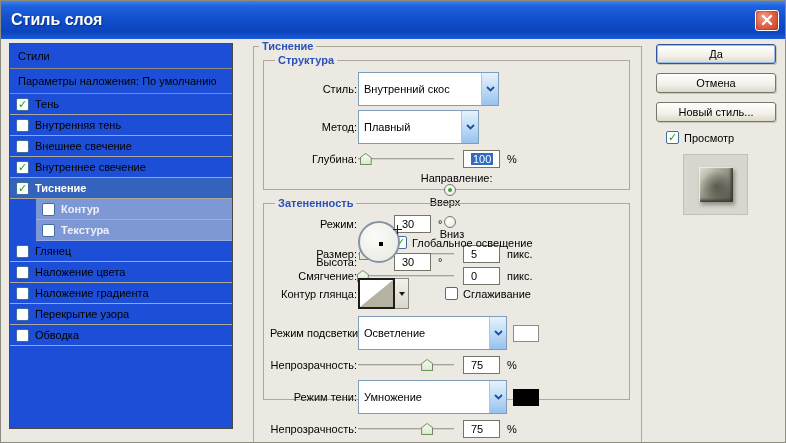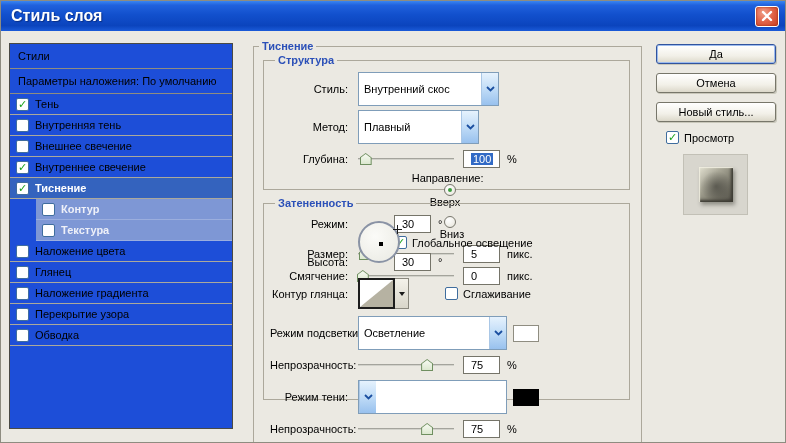--- a/index.html
+++ b/index.html
@@ -4,21 +4,21 @@
 <style>
   html,body{margin:0;padding:0;background:#cfcfcf;}
   *{box-sizing:border-box;}
   .dialog{
     position:relative;width:786px;height:443px;overflow:hidden;
     font-family:"Liberation Sans","DejaVu Sans",sans-serif;
     font-size:11px;color:#000;background:#ebe9e2;border:1px solid #8e8c80;
   }
   
   .titlebar{
-    position:absolute;top:0;left:0;right:0;height:30px;
+    position:absolute;top:0;left:0;right:0;height:38px;
     background:linear-gradient(180deg,#3a85f0 0%,#2061dd 14%,#1250cd 45%,#0b44bd 82%,#1a5ad8 100%);
     display:flex;align-items:center;padding:0 6px 0 10px;
   }
   .title-text{color:#fff;font-size:16px;font-weight:bold;text-shadow:1px 1px 1px #0a2f86;flex:1;}
   .close-btn{
     width:24px;height:21px;border:1px solid #fff;border-radius:3px;
     background:radial-gradient(circle at 35% 30%,#f0a088 0%,#e2654a 45%,#c83c1e 100%);
     display:flex;align-items:center;justify-content:center;cursor:pointer;
     box-shadow:inset 0 0 2px #8c2000;
   }
@@ -44,21 +44,21 @@
   
   .panel{position:absolute;left:252px;top:0;width:390px;height:413px;}
   fieldset{border:1px solid #aca89b;margin:0;padding:0;}
   legend{color:#2b50b8;font-weight:bold;padding:0 3px;margin-left:5px;font-size:11px;}
   .group{position:absolute;left:0;top:9px;width:389px;height:414px;padding:0 0 0 0;}
   .subgroup{margin:2px 11px 0 9px;padding:2px 0 4px 6px;}
   .subgroup.structure{height:136px;}
   .subgroup.shading{position:relative;margin-top:7px;height:203px;}
   
   .row{display:flex;align-items:center;}
-  .lbl{width:88px;text-align:right;padding-right:10px;flex:none;white-space:nowrap;}
+  .lbl{width:88px;text-align:right;padding-right:1px;flex:none;white-space:nowrap;}
   .spacer36{width:36px;flex:none;}
   
   .dd{display:flex;align-items:stretch;height:34px;border:1px solid #7f9db9;background:#fff;}
   .dd-text{flex:1;display:flex;align-items:center;padding-left:5px;overflow:hidden;white-space:nowrap;}
   .dd-btn{
     width:17px;flex:none;display:flex;align-items:center;justify-content:center;
     background:linear-gradient(180deg,#e6f2fd 0%,#c0dcf7 50%,#98c1ee 100%);
     border-left:1px solid #aac7e6;cursor:pointer;
   }
   .w140{width:141px;} .w120{width:121px;} .w148{width:149px;}
@@ -192,25 +192,25 @@
           <div class="sb-row sub">
             <span class="cb"></span>
             <span class="sb-label">Контур</span>
           </div>
           <div class="sb-row sub">
             <span class="cb"></span>
             <span class="sb-label">Текстура</span>
           </div>
           <div class="sb-row">
             <span class="cb"></span>
+            <span class="sb-label">Глянец</span>
+          </div>
+          <div class="sb-row">
+            <span class="cb"></span>
             <span class="sb-label">Наложение цвета</span>
-          </div>
-          <div class="sb-row">
-            <span class="cb"></span>
-            <span class="sb-label">Глянец</span>
           </div>
           <div class="sb-row">
             <span class="cb"></span>
             <span class="sb-label">Наложение градиента</span>
           </div>
           <div class="sb-row">
             <span class="cb"></span>
             <span class="sb-label">Перекрытие узора</span>
           </div>
           <div class="sb-row">
@@ -362,20 +362,21 @@
             </div>
             <div class="inputbox">
               <span>75</span>
             </div>
             <span class="unit">%</span>
           </div>
 
           <div class="row" style="margin-top:6px;">
             <span class="lbl">Режим тени:</span>
             <div class="dd w148">
+              <span class="dd-text">Умножение</span>
               <span class="dd-btn">
                 <svg width="9" height="6" viewBox="0 0 9 6">
                   <path d="M1 1 L4.5 4.5 L8 1" stroke="#1b4fa0" stroke-width="1.8" fill="none"></path>
                 </svg>
               </span>
             </div>
             <span class="swatch black"></span>
           </div>
 
           <div class="row" style="margin-top:6px;">

